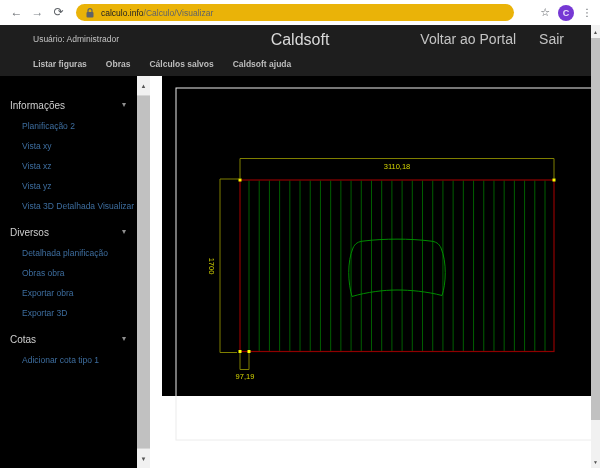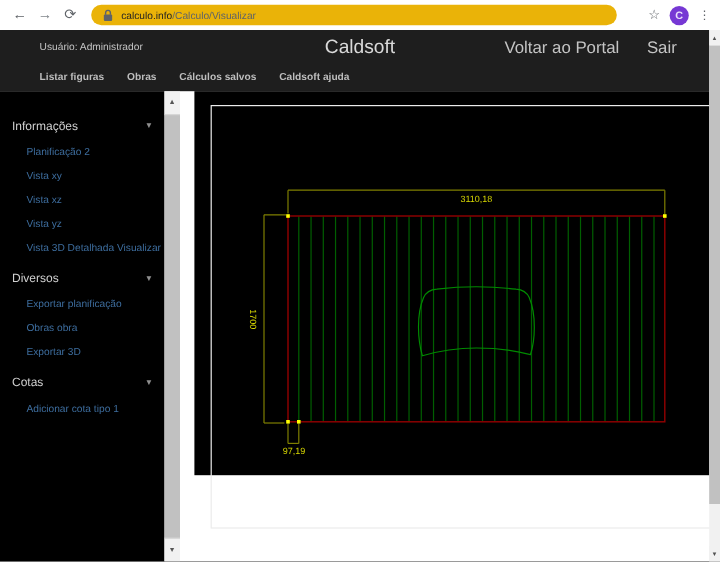--- a/index.html
+++ b/index.html
@@ -112,22 +112,23 @@
       </div>
       <div class="side-item">Planificação 2</div>
       <div class="side-item">Vista xy</div>
       <div class="side-item">Vista xz</div>
       <div class="side-item">Vista yz</div>
       <div class="side-item">Vista 3D Detalhada Visualizar</div>
       <div class="side-header gap">
         <span>Diversos</span>
         <span class="caret">▾</span>
       </div>
-      <div class="side-item">Exportar planificação</div>
+      <div class="side-item">Detalhada planificação</div>
       <div class="side-item">Obras obra</div>
+      <div class="side-item">Exportar obra</div>
       <div class="side-item">Exportar 3D</div>
       <div class="side-header gap">
         <span>Cotas</span>
         <span class="caret">▾</span>
       </div>
       <div class="side-item">Adicionar cota tipo 1</div>
     </div>
 </div>
 <div class="side-scroll">
   <div class="sb-btn">▲</div>

